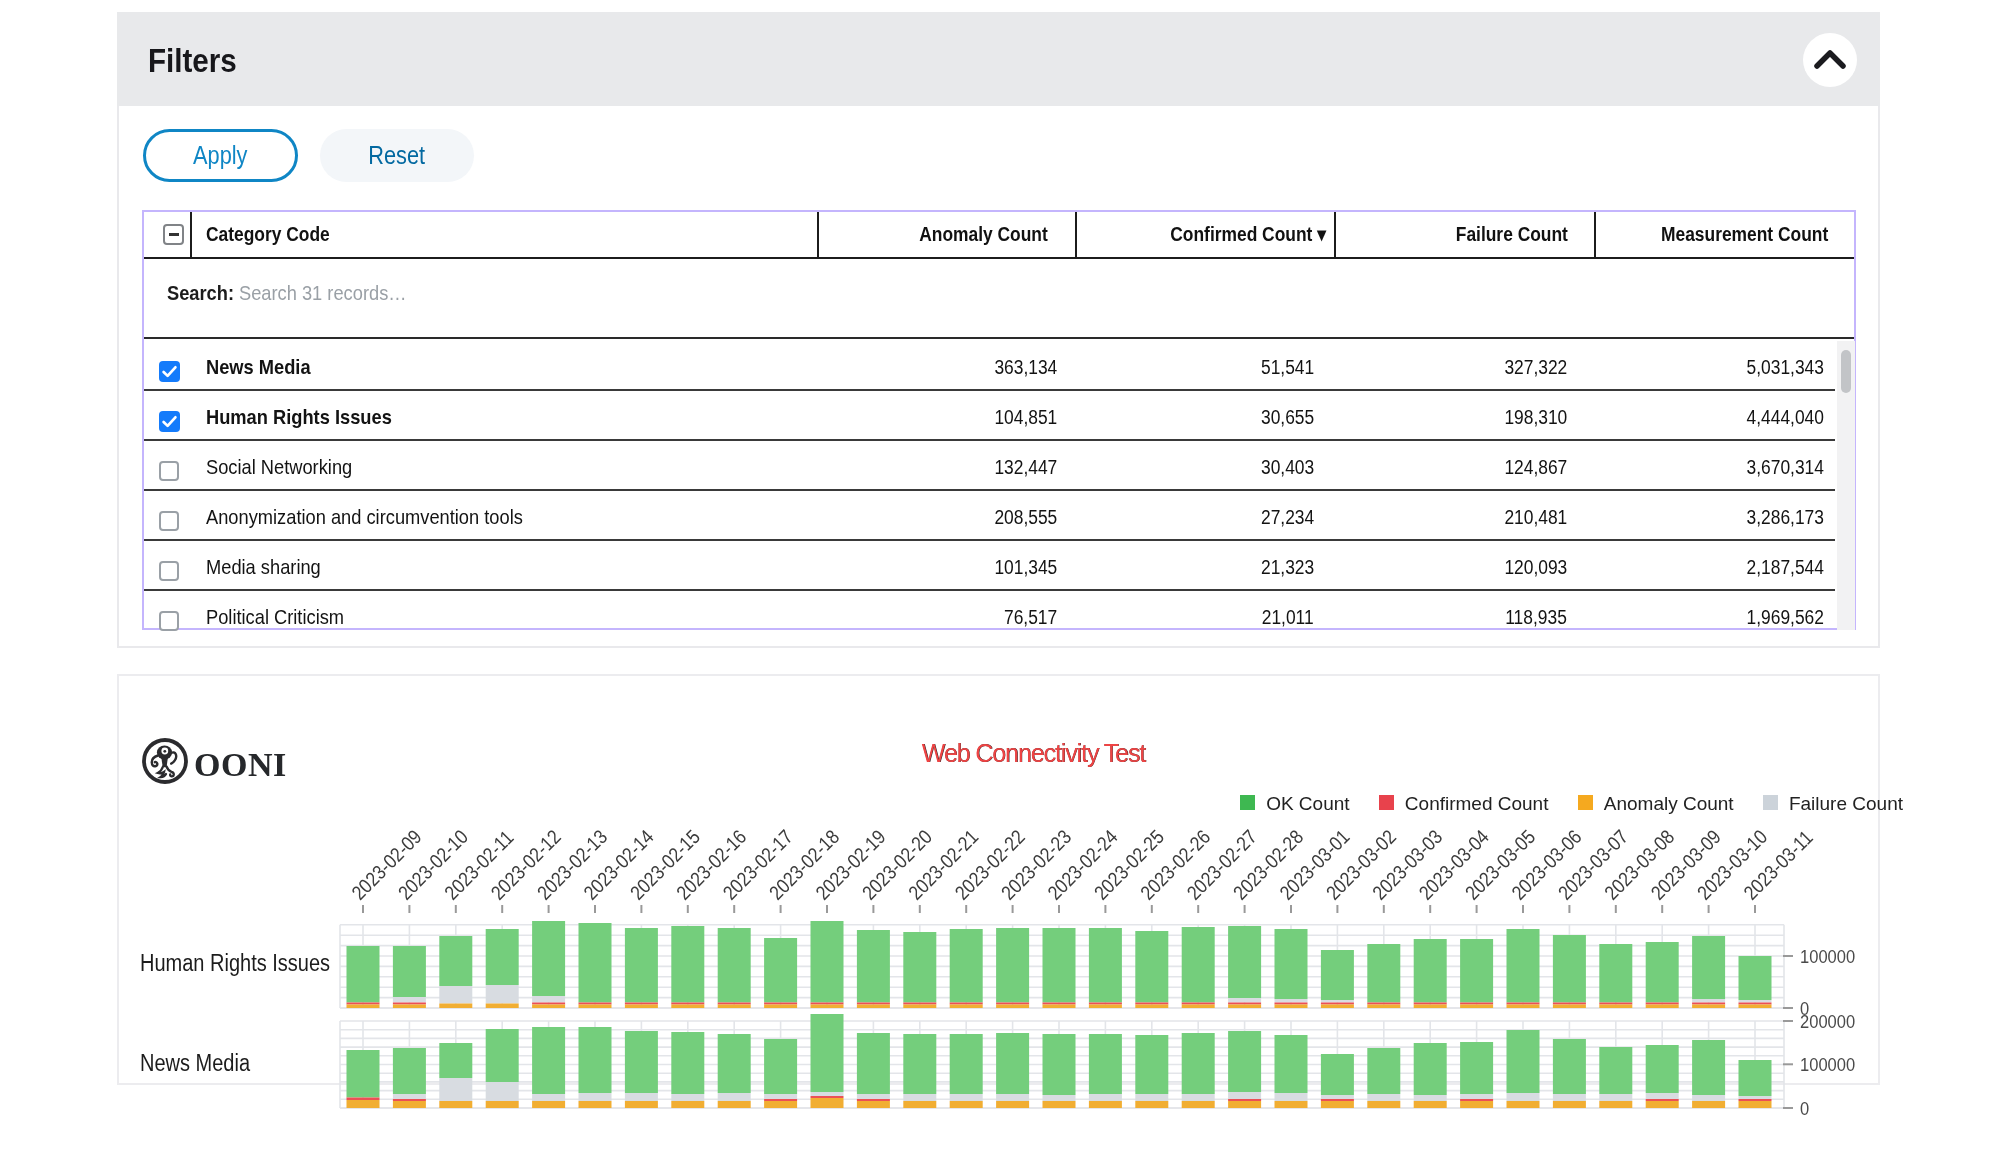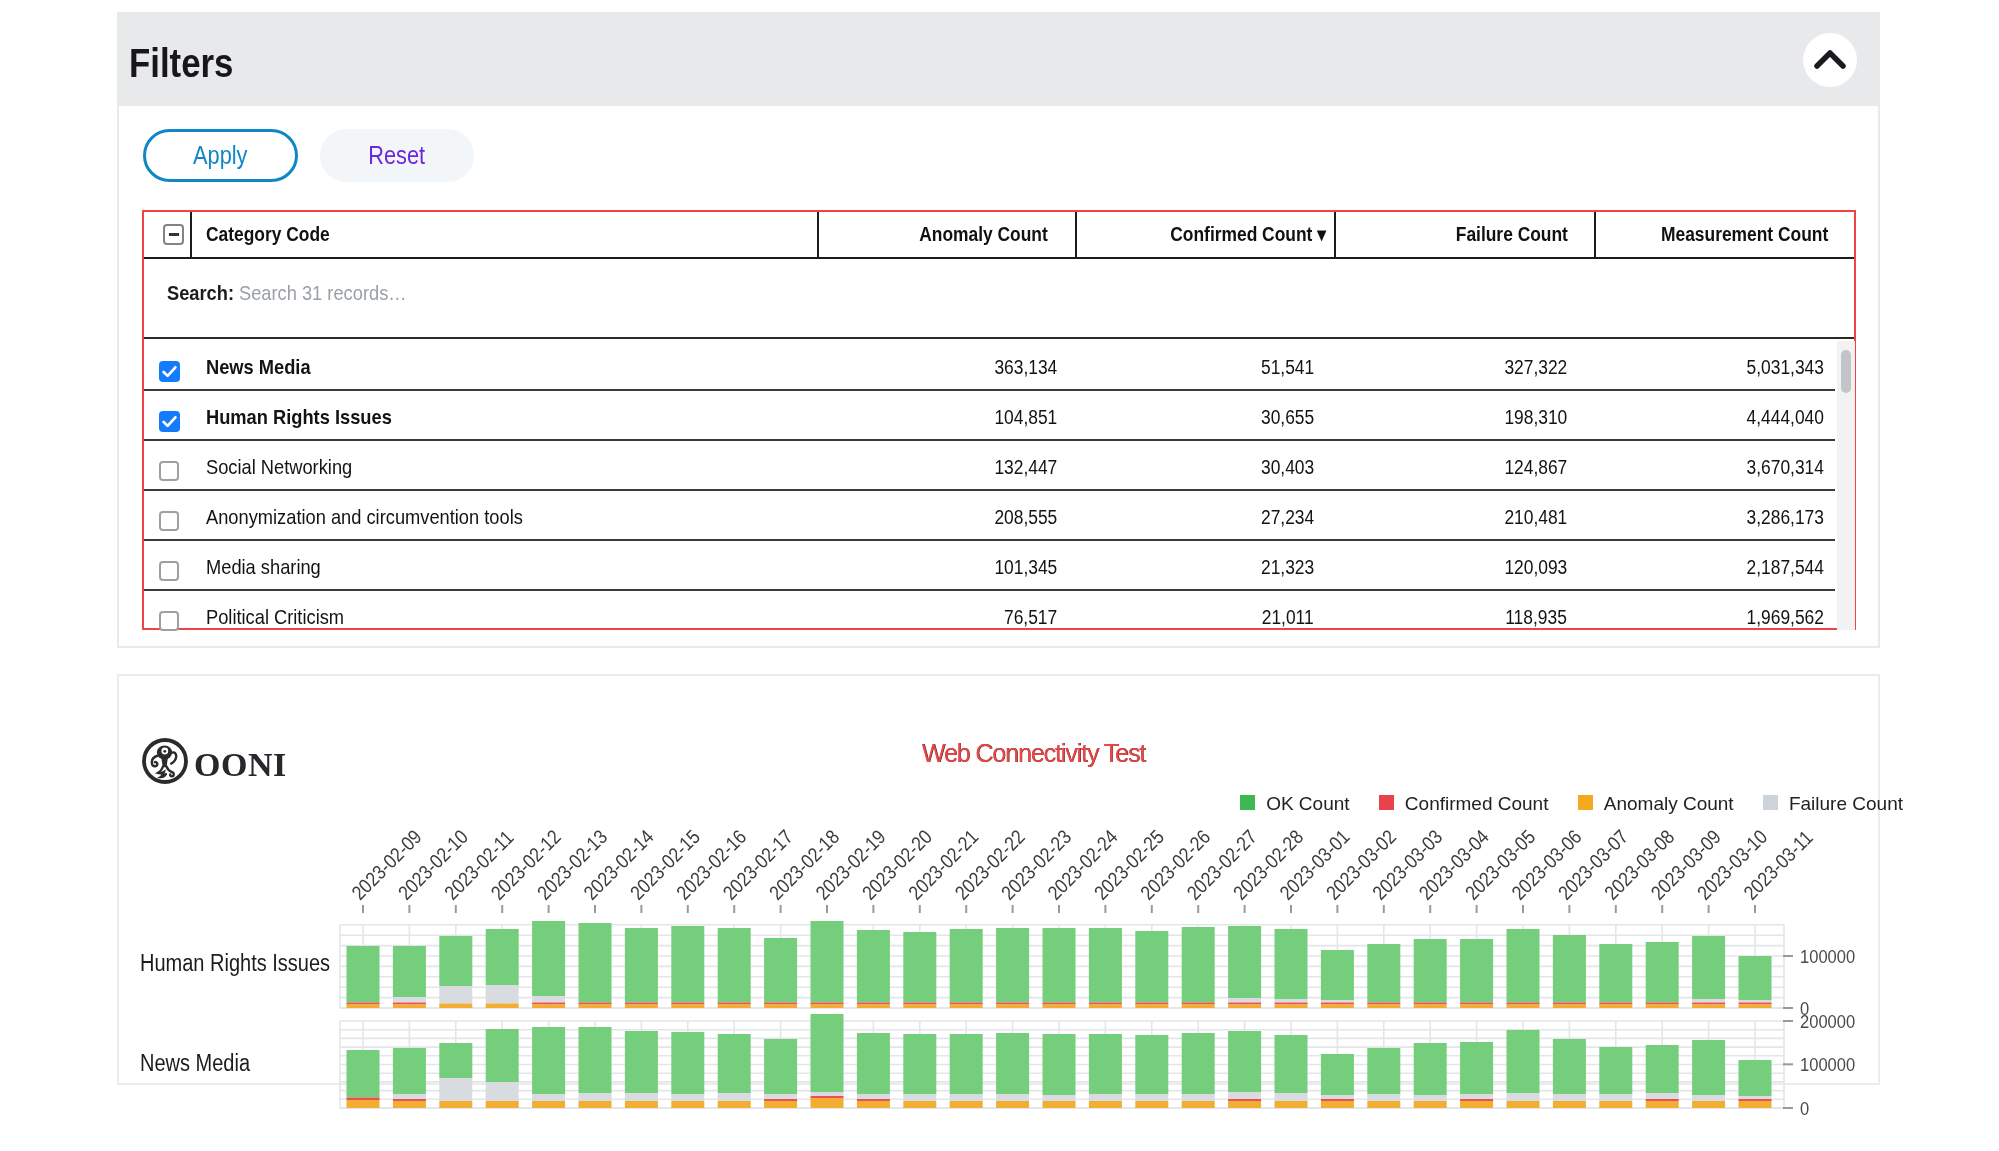--- a/index.html
+++ b/index.html
@@ -4,26 +4,26 @@
 * { margin:0; padding:0; box-sizing:border-box; }
 html,body { width:1999px; height:1151px; background:#fff; font-family:"Liberation Sans", sans-serif; }
 #page { position:relative; width:1999px; height:1151px; overflow:hidden; background:#fff; }
 .t { display:inline-block; transform:scaleX(.87); transform-origin:0 50%; white-space:nowrap; }
 .tr { display:inline-block; transform:scaleX(.87); transform-origin:100% 50%; white-space:nowrap; }
 .tc { display:inline-block; transform:scaleX(.87); transform-origin:50% 50%; white-space:nowrap; }
 .cardborder { position:absolute; left:0; top:0; right:0; bottom:0; border:2px solid #ececef; pointer-events:none; }
 
 #card1 { position:absolute; left:117px; top:12px; width:1763px; height:636px; background:#fff; }
 #c1head { position:absolute; left:0; top:0; width:1763px; height:94px; background:#e8e9eb; }
-#fil { position:absolute; left:12px; top:29px; font-size:40px; font-weight:bold; color:#17171b; }
+#fil { position:absolute; left:31px; top:29px; font-size:34px; font-weight:bold; color:#17171b; }
 #chev { position:absolute; left:1686px; top:21px; width:54px; height:54px; border-radius:50%; background:#fff; }
 #apply { position:absolute; left:26px; top:117px; width:155px; height:53px; border:3px solid #0f86c5; border-radius:27px; color:#0f86c5; font-size:25px; line-height:47px; text-align:center; background:#fff; }
-#reset { position:absolute; left:203px; top:117px; width:154px; height:53px; background:#f3f6f9; border-radius:27px; color:#6d28d9; font-size:25px; line-height:53px; text-align:center; }
+#reset { position:absolute; left:203px; top:117px; width:154px; height:53px; background:#f3f6f9; border-radius:27px; color:#0369a1; font-size:25px; line-height:53px; text-align:center; }
 
-#tbl { position:absolute; left:25px; top:198px; width:1714px; height:420px; border:2px solid #ef4444; background:#fff; }
+#tbl { position:absolute; left:25px; top:198px; width:1714px; height:420px; border:2px solid #c4b5fd; background:#fff; }
 .hv { position:absolute; top:0; height:45px; width:2px; background:#1c1c1c; }
 #hline { position:absolute; left:0; top:45px; width:100%; height:2px; background:#1c1c1c; }
 .hc { position:absolute; top:0; height:45px; font-size:20px; font-weight:bold; color:#111; line-height:45px; }
 .hnum { text-align:right; }
 .row { position:absolute; left:0; width:1690px; height:50px; }
 .rsep { position:absolute; left:0; width:1691px; height:2px; background:#3a3a3a; }
 .cb { position:absolute; left:15px; top:20px; width:20px; height:20px; border-radius:4px; border:2px solid #9aa0a6; background:#fff; }
 .cb.on { border:none; background:#147bfb; width:21px; height:21px; }
 .cb svg { position:absolute; left:0; top:0; }
 .rl { position:absolute; left:62px; top:1px; line-height:50px; font-size:21px; color:#131313; }

